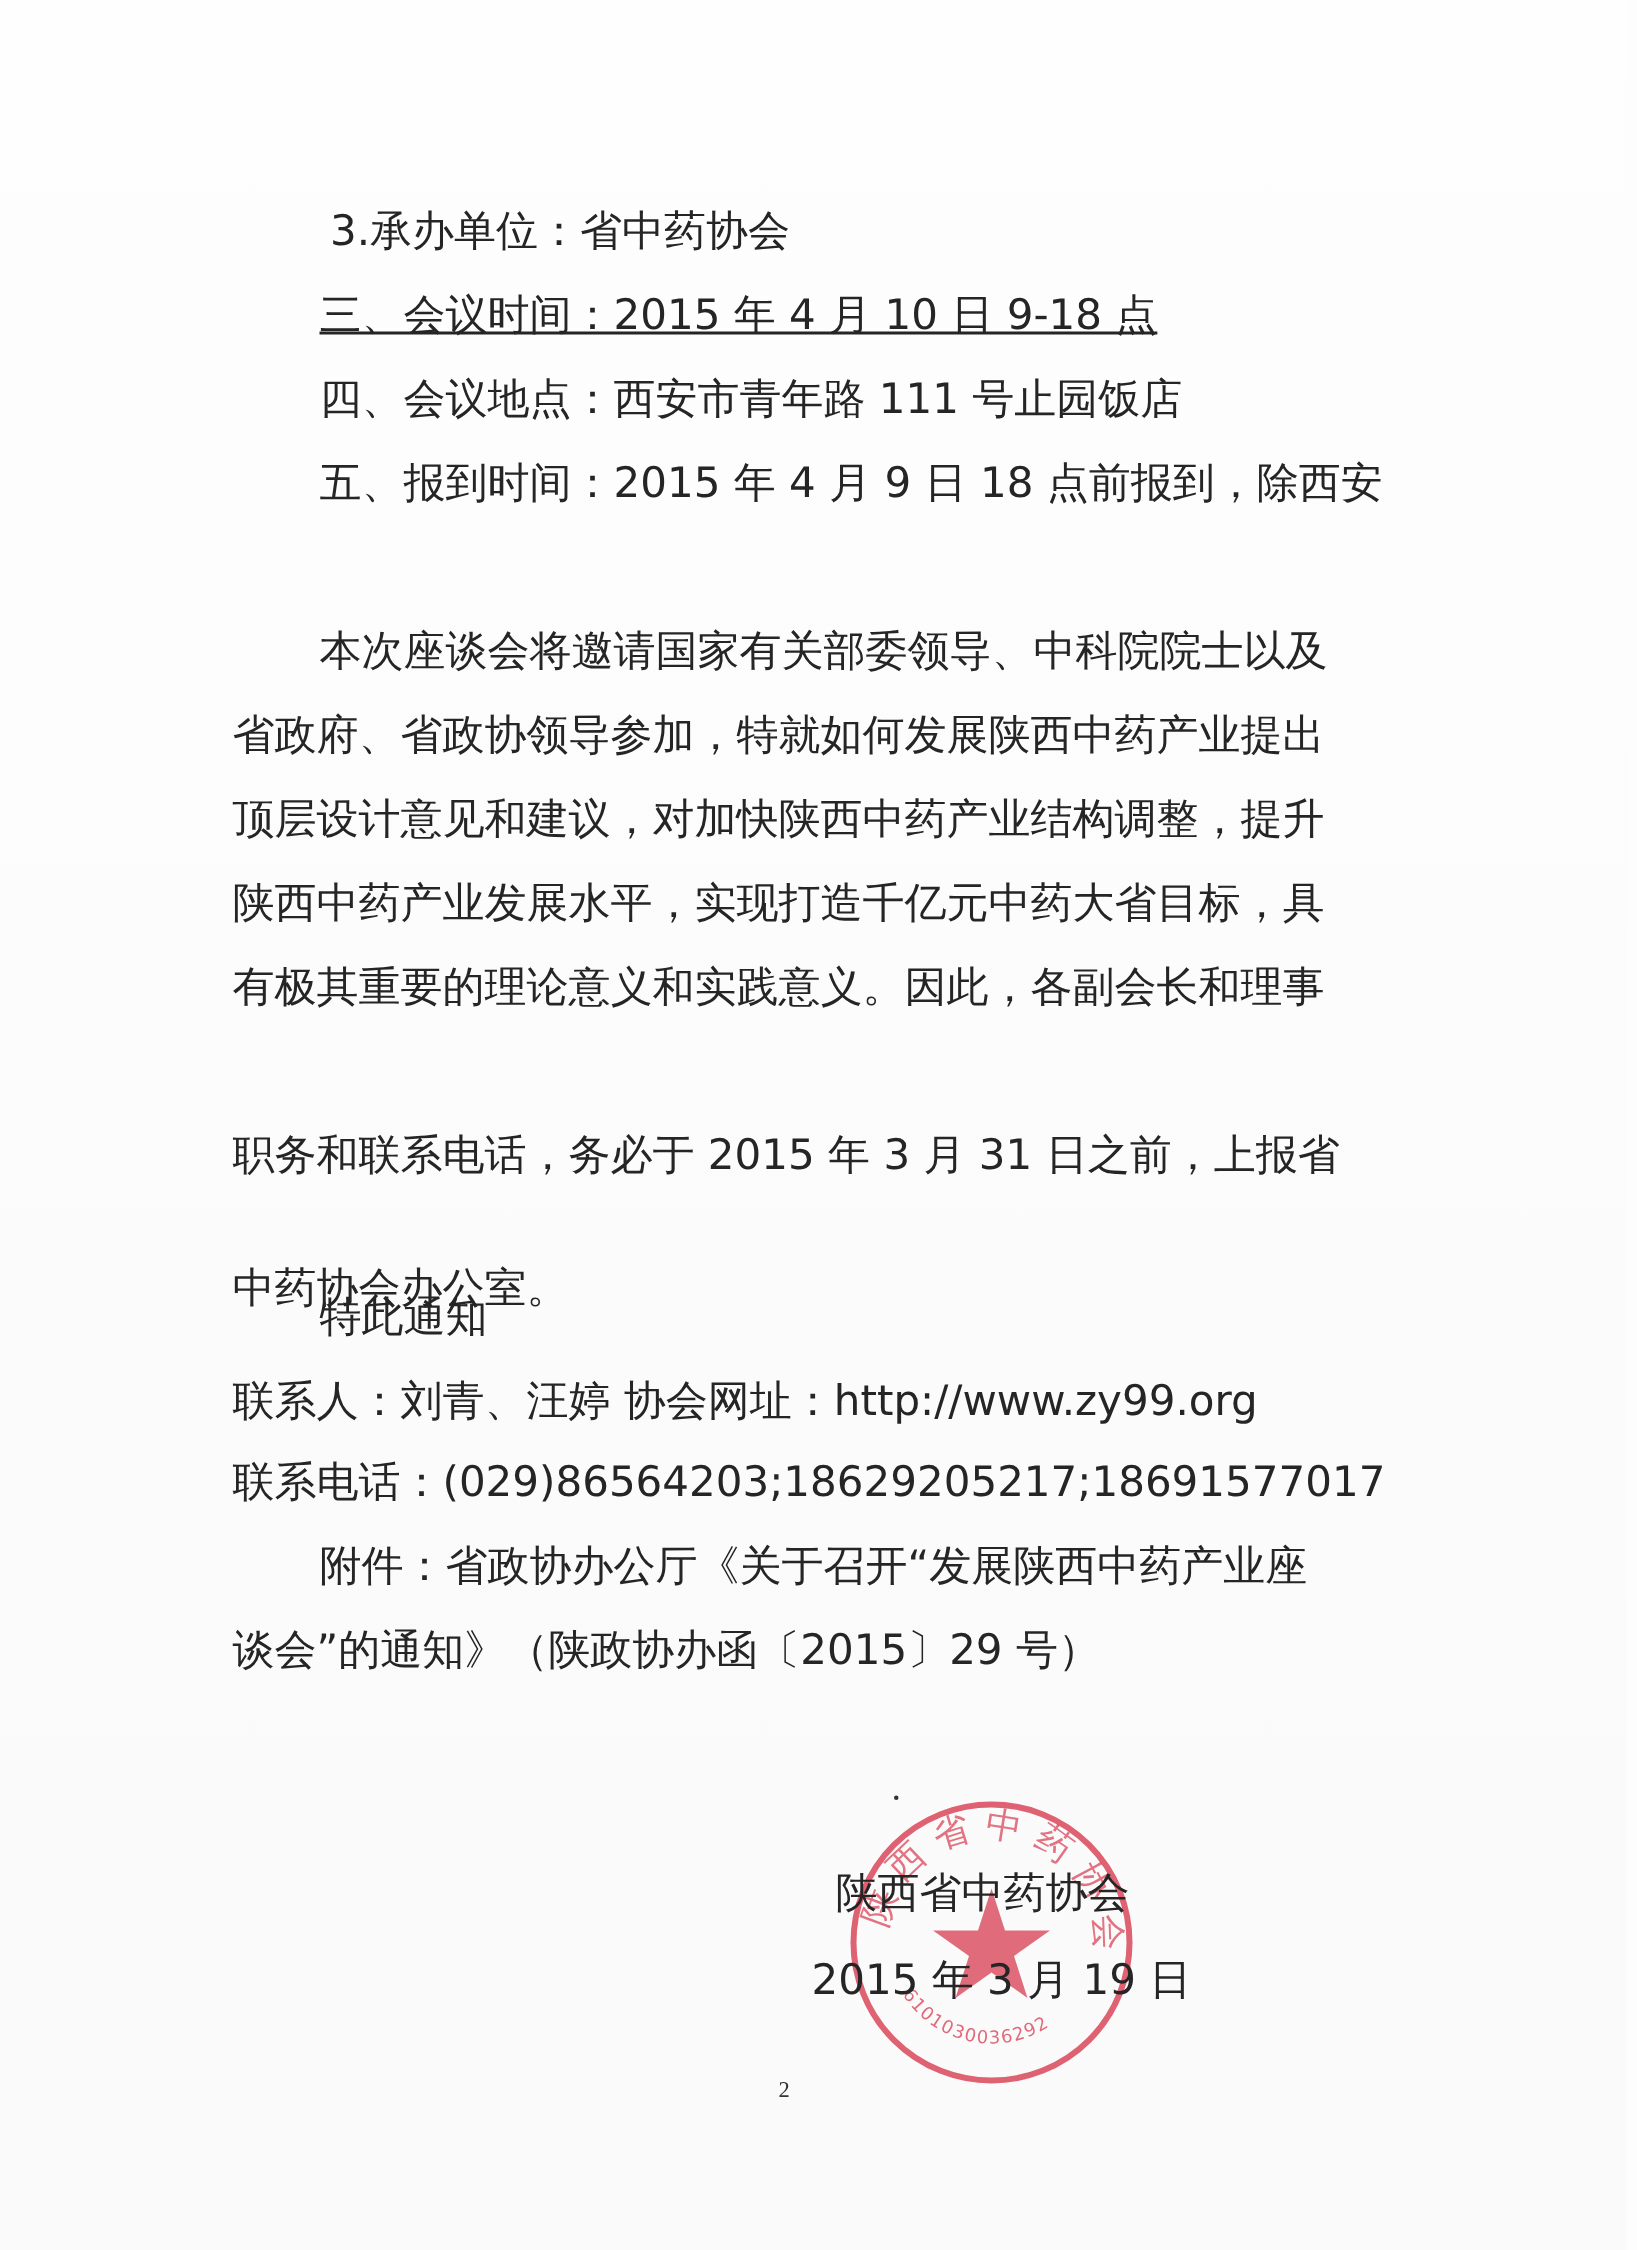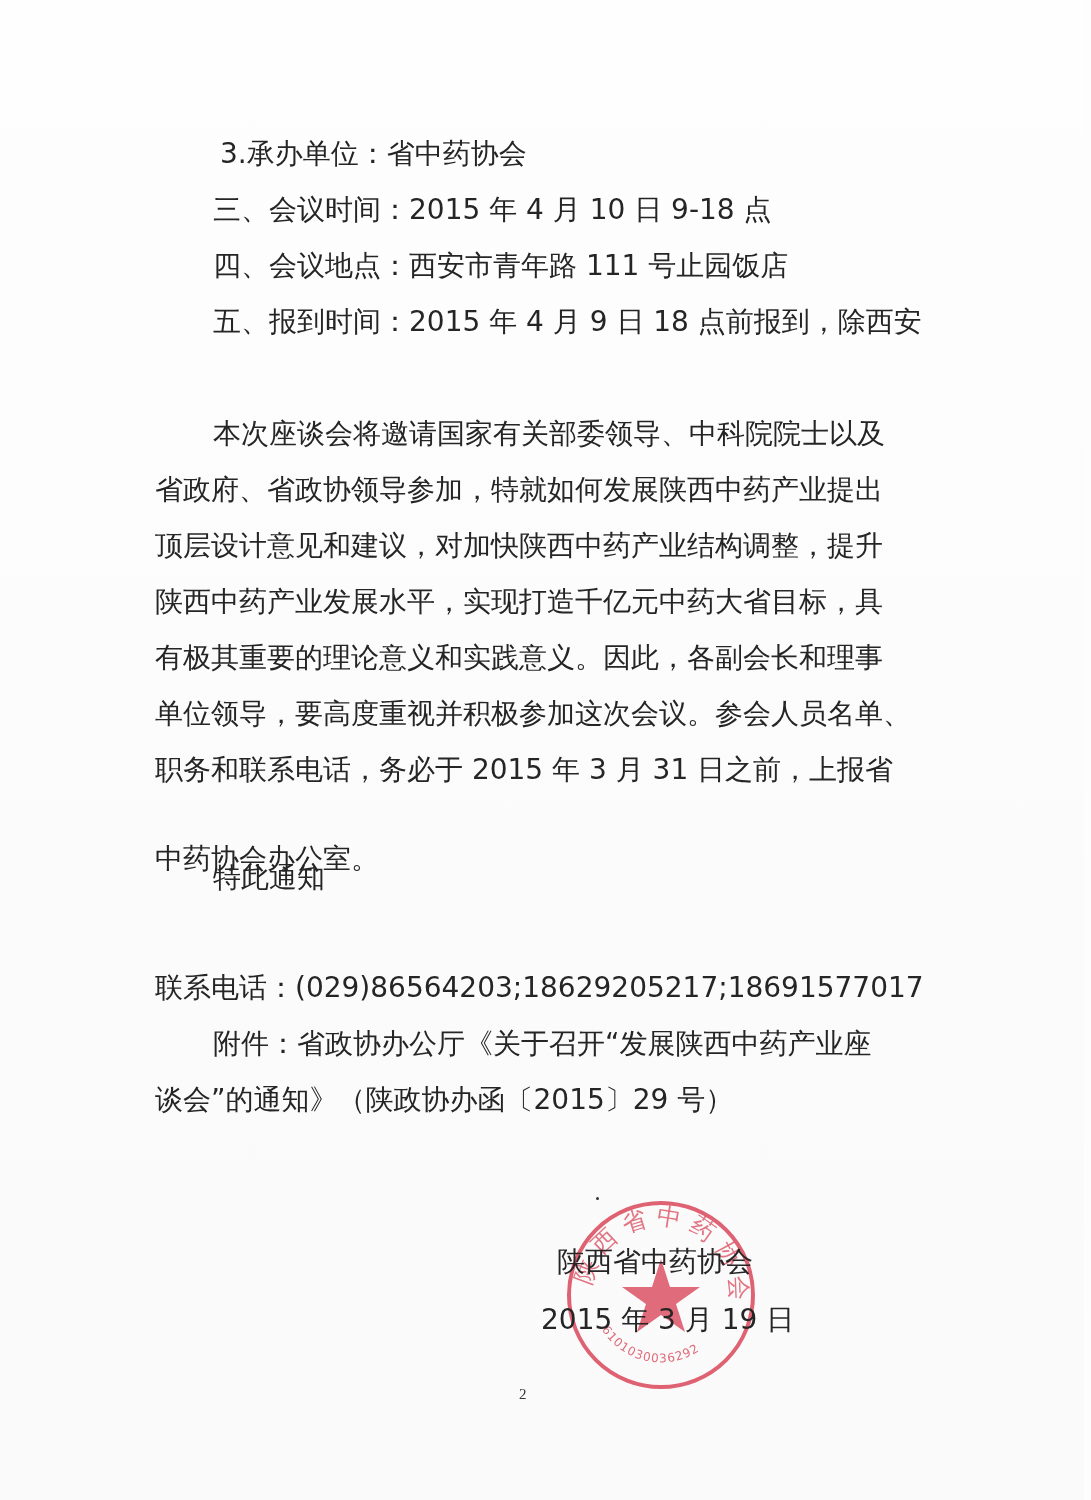--- a/index.html
+++ b/index.html
@@ -66,34 +66,34 @@
     border-radius: 50%;
     background: #333;
   }
 </style>
 </head>
 <body>
 
 <div class="page">
 
   <div class="line indent-a" style="top:137px;">3.承办单位：省中药协会</div>
-  <div class="line indent" style="top:193px;">三、会议时间：2015 年 4 月 10 日 9-18 点</div>
+  <div class="line indent" style="top:193px;text-decoration:underline;">三、会议时间：2015 年 4 月 10 日 9-18 点</div>
   <div class="line indent" style="top:249px;">四、会议地点：西安市青年路 111 号止园饭店</div>
   <div class="line indent" style="top:305px;">五、报到时间：2015 年 4 月 9 日 18 点前报到，除西安</div>
 
   <div class="line indent" style="top:417px;">本次座谈会将邀请国家有关部委领导、中科院院士以及</div>
   <div class="line" style="top:473px;">省政府、省政协领导参加，特就如何发展陕西中药产业提出</div>
   <div class="line" style="top:529px;">顶层设计意见和建议，对加快陕西中药产业结构调整，提升</div>
   <div class="line" style="top:585px;">陕西中药产业发展水平，实现打造千亿元中药大省目标，具</div>
   <div class="line" style="top:641px;">有极其重要的理论意义和实践意义。因此，各副会长和理事</div>
-  <div class="line" style="top:697px;">单位领导，要高度重视并积极参加这次会议。参会人员名单、</div>
   <div class="line" style="top:753px;">职务和联系电话，务必于 2015 年 3 月 31 日之前，上报省</div>
   <div class="line" style="top:809px;margin-top:33px;">中药协会办公室。</div>
 
   <div class="line indent" style="top:861px;">特此通知</div>
+  <div class="line" style="top:917px;">联系人：刘青、汪婷      协会网址：http://www.zy99.org</div>
   <div class="line" style="top:971px;">联系电话：(029)86564203;18629205217;18691577017</div>
   <div class="line indent" style="top:1027px;">附件：省政协办公厅《关于召开“发展陕西中药产业座</div>
   <div class="line" style="top:1083px;">谈会”的通知》（陕政协办函〔2015〕29 号）</div>
 
   <div class="dot"></div>
 
   <svg class="stamp" viewBox="0 0 196 196">
     <defs>
       <path id="ringPath" d="M 98,98 m -70,0 a 70,70 0 1,1 140,0"></path>
       <path id="codePath" d="M 30,112 a 70,70 0 0,0 136,0"></path>

